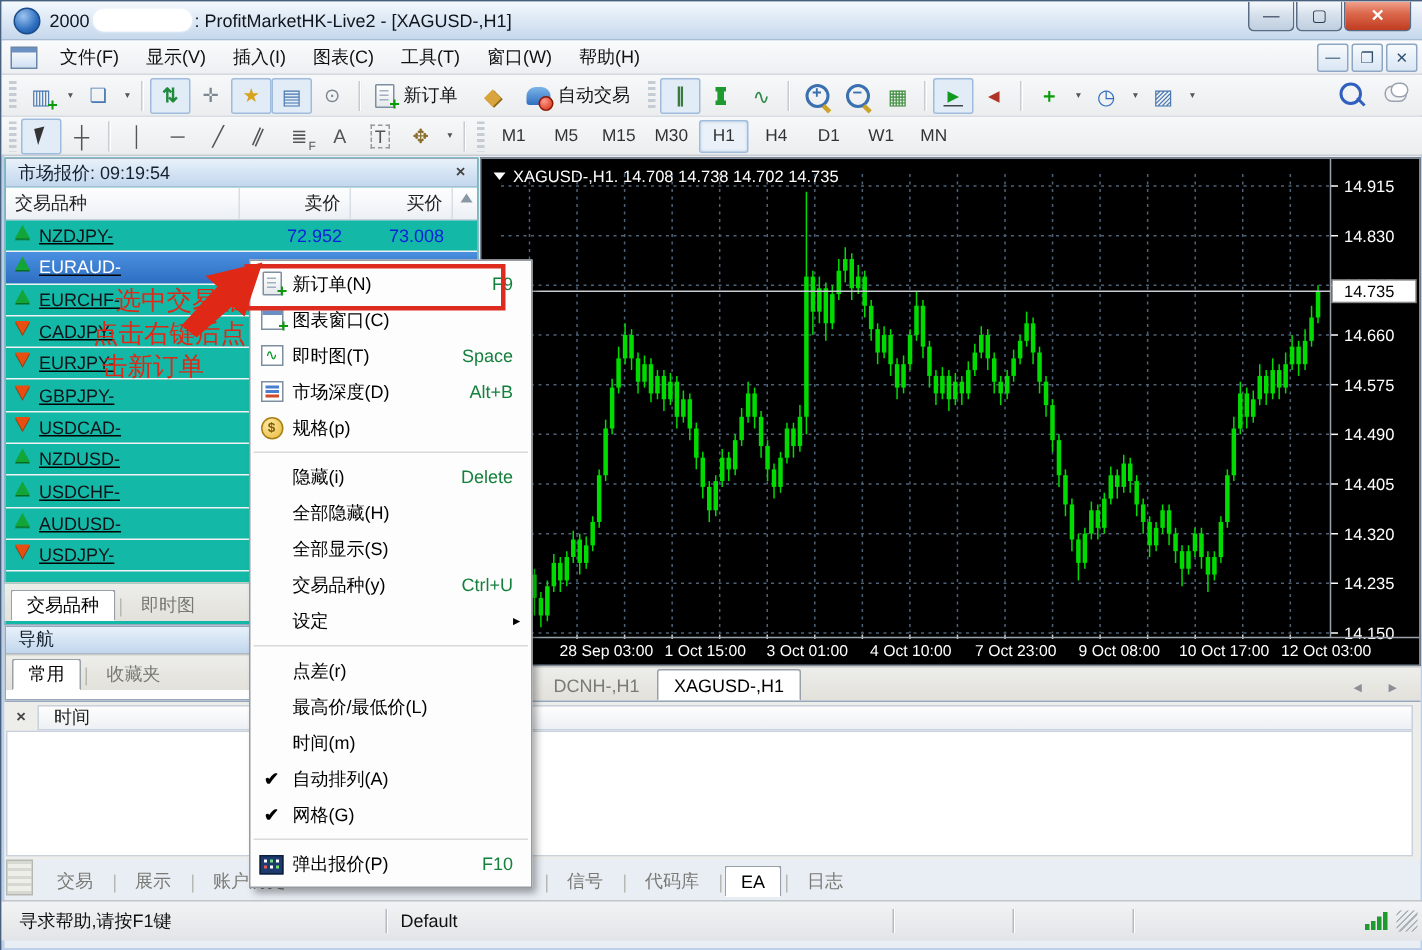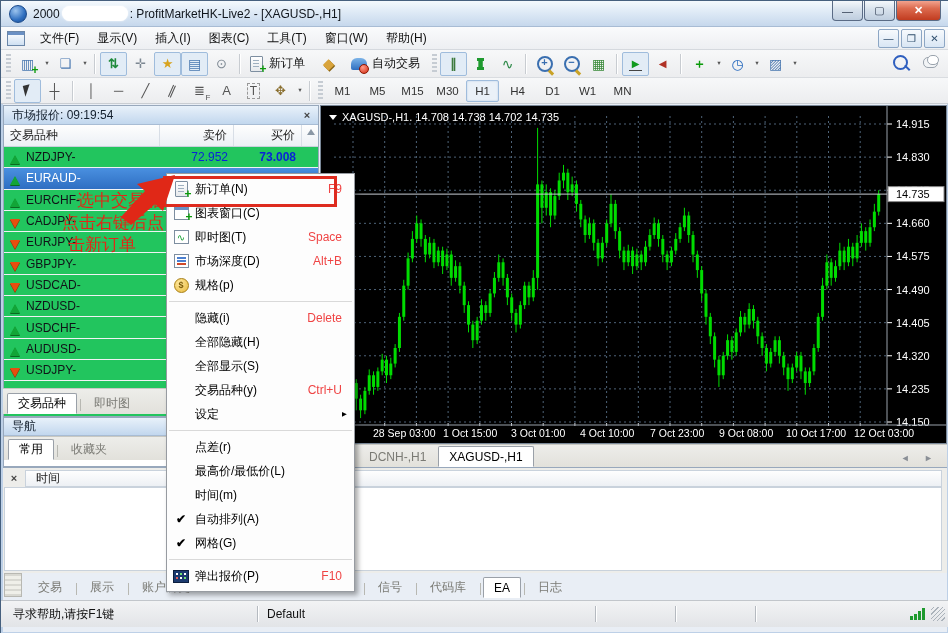--- a/index.html
+++ b/index.html
@@ -94,33 +94,33 @@
   .g-fibo::before{content:"≣";color:#555;font-size:13px;}
   .g-fibo::after{content:"F";position:absolute;right:-2px;bottom:-2px;font-size:8px;color:#555;}
   .g-text::before{content:"A";color:#555;font-size:13px;}
   .g-label::before{content:"T";color:#555;font-size:12px;border:1px dashed #999;padding:0 2px;}
   .g-arrows::before{content:"✥";color:#8a6f2f;font-size:13px;}
   .tf{height:20px;min-width:25px;display:flex;align-items:center;justify-content:center;color:#333;
       border:1px solid transparent;border-radius:2px;padding:0 3px;flex:none;font-size:11.5px;}
   .tf.active{background:#EAF1F8;border-color:#9FBCDC;box-shadow:inset 0 0 2px #b8cde4;}
   #tb1right{position:absolute;right:10px;top:52px;display:flex;gap:12px;align-items:center;}
   
-  #marketwatch{left:2px;top:104px;width:316px;height:312px;background:#22c55e;border:1px solid #98A8BC;box-sizing:border-box;}
+  #marketwatch{left:2px;top:104px;width:316px;height:312px;background:#14b8a6;border:1px solid #98A8BC;box-sizing:border-box;}
   #mwheader{height:18px;background:linear-gradient(#E8F1FA,#C2D7EE);border-bottom:1px solid #A8BCD4;
     display:flex;align-items:center;padding:0 4px 0 8px;color:#14202e;}
   #mwheader .t{flex:1;}
   .xbtn{width:14px;height:14px;display:flex;align-items:center;justify-content:center;color:#444;font-size:11px;}
   .xbtn::before{content:"×";font-weight:bold;}
   #mwcols{height:21px;display:flex;border-bottom:1px solid #C9D2DC;background:linear-gradient(#FEFEFE,#ECF0F5);}
   .mwcol{border-right:1px solid #D8DEE6;display:flex;align-items:center;padding:0 6px;color:#222;box-sizing:border-box;}
   #mwrows{position:relative;}
   .mwrow{height:20.3px;display:flex;align-items:center;border-bottom:1px solid #F0F2F4;position:relative;}
-  .mwrow .c1{width:156px;display:flex;align-items:flex-end;padding-left:6px;box-sizing:border-box;}
+  .mwrow .c1{width:156px;display:flex;align-items:flex-start;padding-left:6px;box-sizing:border-box;text-decoration:underline;}
   .mwrow .c2{width:74px;text-align:right;padding-right:6px;color:#0A23D6;box-sizing:border-box;}
-  .mwrow .c3{width:68px;text-align:right;padding-right:6px;color:#0A23D6;box-sizing:border-box;font-weight:bold;}
+  .mwrow .c3{width:68px;text-align:right;padding-right:6px;color:#0A23D6;box-sizing:border-box;}
   .mwrow.selected{background:linear-gradient(#4A90E0,#2E6EC2);}
   .mwrow.selected .sym{color:#fff;}
   .sym{margin-left:6px;color:#101418;}
   .dirup{width:0;height:0;border-left:5px solid transparent;border-right:5px solid transparent;
     border-bottom:9px solid #12A537;filter:drop-shadow(0 1px 0 #0a6a20);}
   .dirdown{width:0;height:0;border-left:5px solid transparent;border-right:5px solid transparent;
     border-top:9px solid #E84E0F;filter:drop-shadow(0 1px 0 #8f2d05);}
   .scrollup{position:absolute;right:3px;top:4px;width:0;height:0;border-left:4px solid transparent;
     border-right:4px solid transparent;border-bottom:6px solid #8a97a5;}
   
@@ -161,21 +161,21 @@
   #conn i{display:block;width:3px;background:#1E9A2E;}
   #grip2{width:14px;height:14px;margin-left:6px;
     background:repeating-linear-gradient(-45deg,transparent 0 2px,#aab2ba 2px 3px);}
   #statusbar .spacer{flex:1;}
   
   #ctxmenu{left:165px;top:172px;width:189px;background:#FDFDFD;border:1px solid #979BA1;
     box-shadow:3px 3px 5px rgba(0,0,0,.35);z-index:100;padding:3px 0;box-sizing:border-box;}
   .mitem{height:24px;display:flex;align-items:center;position:relative;}
   .mico{width:28px;display:flex;align-items:center;justify-content:center;flex:none;}
   .mlabel{flex:1;color:#000;}
-  .mshort{padding-right:12px;color:#ef4444;}
+  .mshort{padding-right:12px;color:#15803d;}
   .msub{position:absolute;right:6px;color:#000;font-size:9px;}
   .msub::before{content:"▶";transform:scale(.7);display:block;}
   .msep{border-top:1px solid #D9D9D9;margin:4px 2px;}
   .mcheck::before{content:"✔";font-weight:bold;color:#000;font-size:12px;}
   
   .mi{position:relative;display:inline-block;}
   .mi-doc{width:11px;height:14px;background:linear-gradient(#fff,#e6e9ec);border:1px solid #7d8ea0;border-radius:1px;}
   .mi-doc::before{content:"";position:absolute;left:2px;top:3px;width:6px;height:1px;background:#9fb0c0;
     box-shadow:0 3px 0 #9fb0c0,0 6px 0 #9fb0c0;}
   .mi-doc.green::after{content:"+";position:absolute;right:-5px;bottom:-5px;color:#0B9A0B;font-weight:bold;font-size:12px;}

